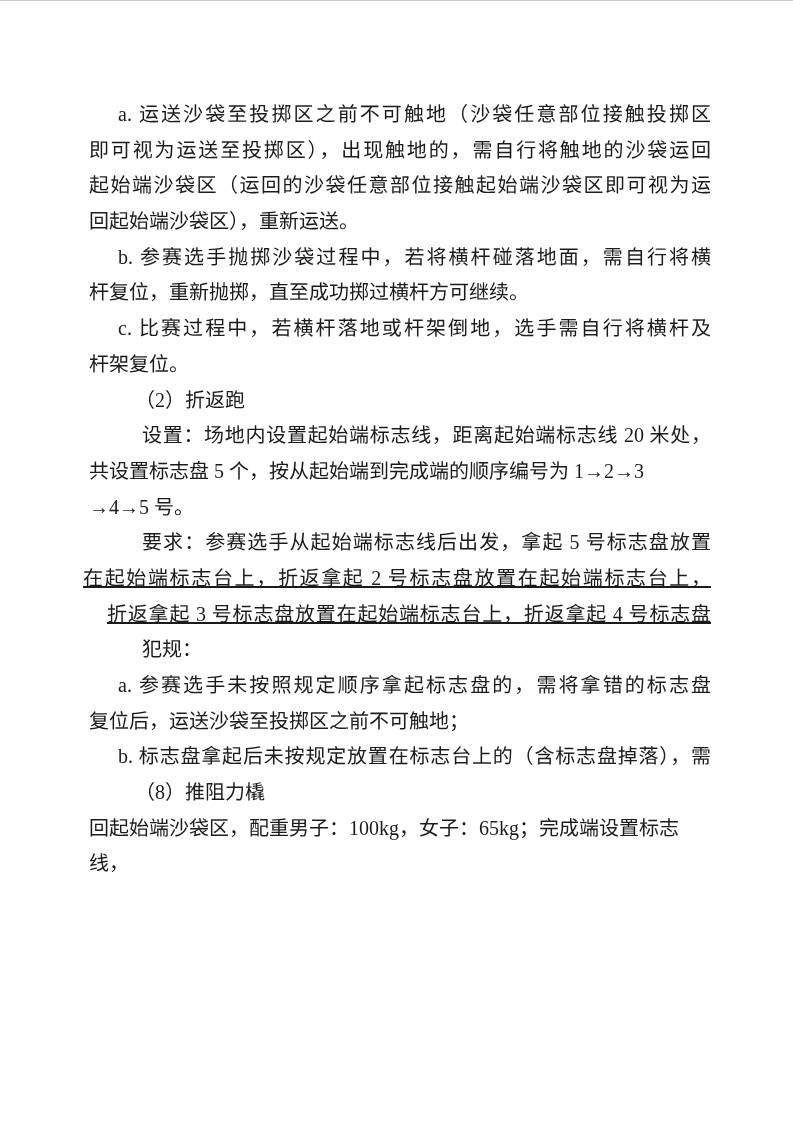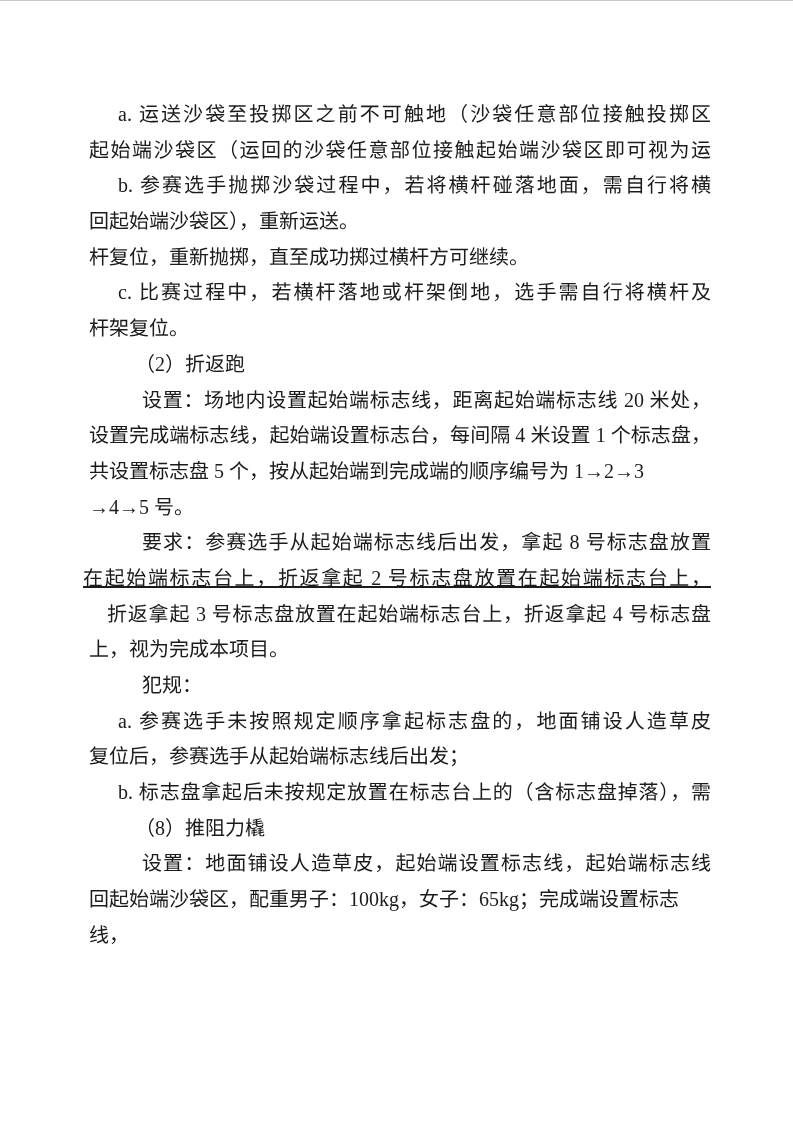--- a/index.html
+++ b/index.html
@@ -48,47 +48,45 @@
     text-align: justify;
     text-align-last: justify;
   }
   
   .in-a { padding-left: 29px; }
   
   .in-p { padding-left: 53px; }
   
   .in-h { padding-left: 46px; }
   
-  .in-s { padding-left: 18px; }
+  .in-s { padding-left: 18px; text-decoration: underline; }
   
   .in-n { margin-left: -6px; width: 628px; text-decoration: underline; }
 </style>
 </head>
 <body>
 
 <div class="page">
   <div class="top-edge"></div>
   <div class="content">
     <div class="line in-a fill">a. 运送沙袋至投掷区之前不可触地（沙袋任意部位接触投掷区</div>
+    <div class="line fill">即可视为运送至投掷区），出现触地的，需自行将触地的沙袋运回</div>
     <div class="line fill">起始端沙袋区（运回的沙袋任意部位接触起始端沙袋区即可视为运</div>
+    <div class="line">回起始端沙袋区），重新运送。</div>
     <div class="line in-a fill">b. 参赛选手抛掷沙袋过程中，若将横杆碰落地面，需自行将横</div>
-    <div class="line">回起始端沙袋区），重新运送。</div>
     <div class="line">杆复位，重新抛掷，直至成功掷过横杆方可继续。</div>
     <div class="line in-a fill">c. 比赛过程中，若横杆落地或杆架倒地，选手需自行将横杆及</div>
     <div class="line">杆架复位。</div>
     <div class="line in-h">（2）折返跑</div>
     <div class="line in-p fill">设置：场地内设置起始端标志线，距离起始端标志线 20 米处，</div>
-    <div class="line fill">设置完成端标志线，起始端设置标志台，每间隔 4 米设置 1 个标志盘，</div>
     <div class="line">共设置标志盘 5 个，按从起始端到完成端的顺序编号为 1→2→3</div>
     <div class="line">→4→5 号。</div>
-    <div class="line in-p fill">要求：参赛选手从起始端标志线后出发，拿起 8 号标志盘放置</div>
+    <div class="line in-p fill">要求：参赛选手从起始端标志线后出发，拿起 5 号标志盘放置</div>
     <div class="line in-n fill">在起始端标志台上，折返拿起 2 号标志盘放置在起始端标志台上，</div>
     <div class="line in-s fill">折返拿起 3 号标志盘放置在起始端标志台上，折返拿起 4 号标志盘</div>
-    <div class="line">上，视为完成本项目。</div>
     <div class="line in-p">犯规：</div>
-    <div class="line in-a fill">a. 参赛选手未按照规定顺序拿起标志盘的，地面铺设人造草皮</div>
-    <div class="line">复位后，参赛选手从起始端标志线后出发；</div>
+    <div class="line in-a fill">a. 参赛选手未按照规定顺序拿起标志盘的，需将拿错的标志盘</div>
+    <div class="line">复位后，运送沙袋至投掷区之前不可触地；</div>
     <div class="line in-a fill">b. 标志盘拿起后未按规定放置在标志台上的（含标志盘掉落），需</div>
     <div class="line in-h">（8）推阻力橇</div>
-    <div class="line in-p fill">设置：地面铺设人造草皮，起始端设置标志线，起始端标志线</div>
     <div class="line">回起始端沙袋区，配重男子：100kg，女子：65kg；完成端设置标志线，</div>
   </div>
 </div>
 
 </body></html>

